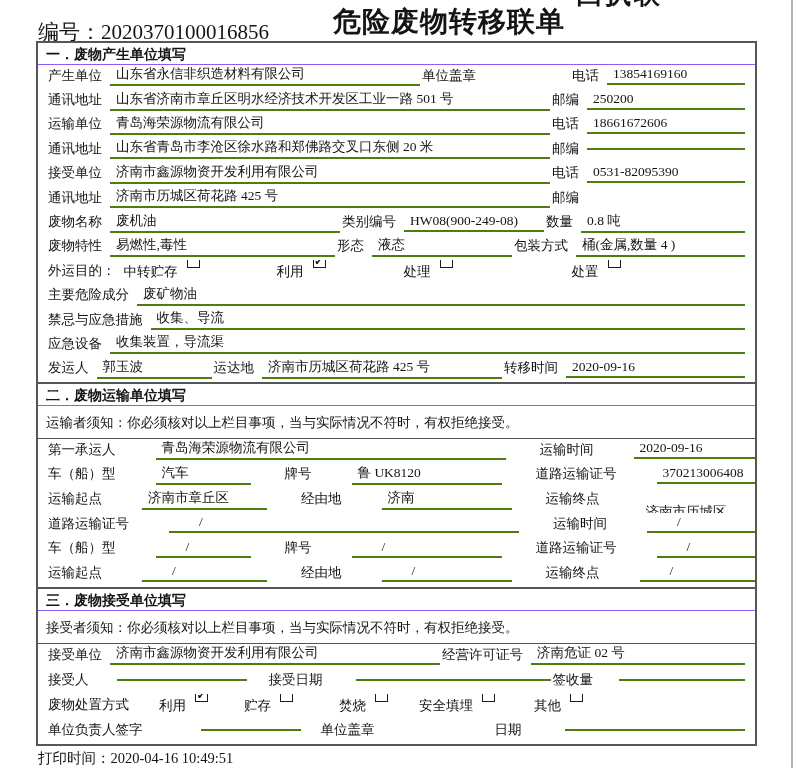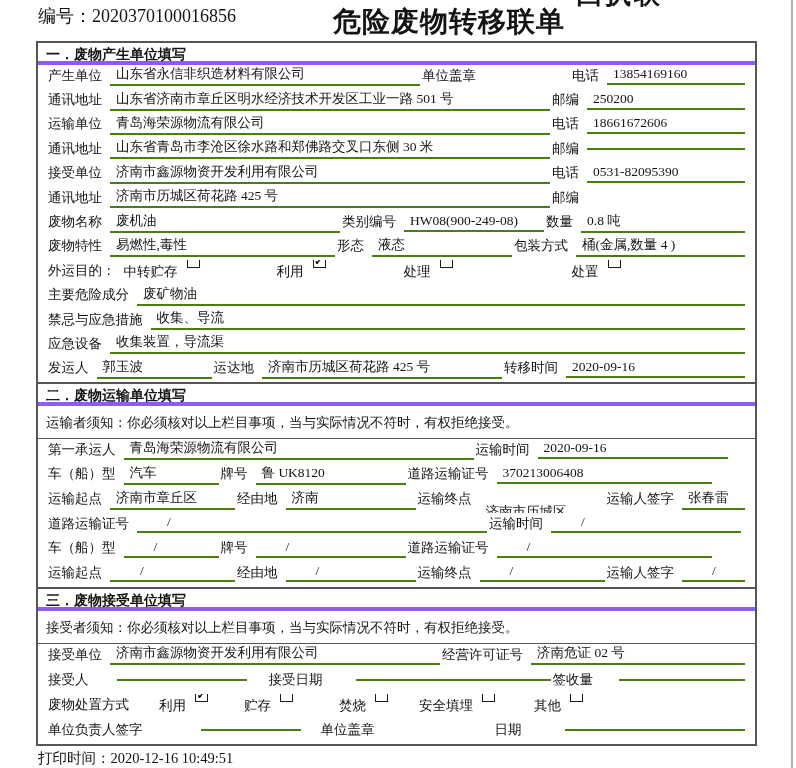--- a/index.html
+++ b/index.html
@@ -1,34 +1,34 @@
 <!DOCTYPE html>
 <html><head>
 <meta charset="utf-8">
 <style>
   html,body{margin:0;padding:0;}
   body{background:#e8e8e8;}
   .page{position:relative;width:796px;height:768px;background:#ffffff;overflow:hidden;
         font-family:"Liberation Serif","DejaVu Serif",serif;color:#141414;font-size:13.5px;}
   
-  .serial{position:absolute;left:38px;top:4px;font-size:18px;white-space:nowrap;}
+  .serial{position:absolute;left:38px;top:18px;font-size:21px;white-space:nowrap;}
   .doc-title{position:absolute;left:333px;top:3px;font-size:28px;font-weight:bold;letter-spacing:1px;white-space:nowrap;}
   .stamp-clip{position:absolute;left:576px;top:0;width:84px;height:9px;overflow:hidden;}
   .stamp-clip span{display:block;font-size:26px;font-weight:bold;letter-spacing:3px;line-height:26px;transform:translateY(-18px);white-space:nowrap;}
   
   .form{position:absolute;left:36px;top:41px;width:721px;box-sizing:border-box;
         border:2px solid #565656;background:#fff;}
   .sec{border-top:2px solid #565656;}
   .sec.first{border-top:none;}
   .sec-header{height:22px;box-sizing:border-box;padding:3px 8px 2px;font-weight:bold;font-size:14px;
-              border-bottom:4px solid #8b5cf6;line-height:17px;}
+              border-bottom:1px solid #8b5cf6;line-height:17px;}
   .notice{height:33px;box-sizing:border-box;padding:8px 8px 0;border-bottom:1px solid #565656;font-size:13.5px;}
   .row{display:flex;align-items:center;box-sizing:border-box;padding:0 8px 3px;overflow:hidden;}
   .sec1 .row{height:24.4px;}
-  .sec2 .row{height:24.6px;}
+  .sec2 .row{height:24.6px;gap:32px;}
   .sec3 .row{height:25px;}
   .lab{white-space:nowrap;flex:0 0 auto;padding:0 8px 0 2px;}
   .val{border-bottom:2px solid #4d7c0f;white-space:nowrap;overflow:hidden;box-sizing:border-box;
        padding:0 4px 1px 6px;flex:0 0 auto;}
   .val.grow{flex:1 1 auto;min-width:0;margin-right:2px;}
   .val.slash{padding-left:30px;}
   .gapc{flex:0 0 auto;}
   .chk{display:flex;align-items:center;flex:0 0 auto;align-self:flex-end;padding-bottom:1px;}
   .chk .chk-t{white-space:nowrap;margin-top:21px;}
   .chk .box{width:11px;height:11px;border:1.5px solid #1a1a1a;margin-left:9px;display:flex;
@@ -70,21 +70,21 @@
             <span class="val grow">250200</span>
           </div>
           <div class="row">
             <span class="lab">运输单位</span>
             <span class="val" style="flex: 0 0 440px; width: 440px;">青岛海荣源物流有限公司</span>
             <span class="lab">电话</span>
             <span class="val grow">18661672606</span>
           </div>
           <div class="row">
             <span class="lab">通讯地址</span>
-            <span class="val" style="flex: 0 0 440px; width: 440px;">山东省青岛市李沧区徐水路和郑佛路交叉口东侧 30 米</span>
+            <span class="val" style="flex: 0 0 440px; width: 440px;">山东省青岛市李沧区徐水路和郑佛路交叉口东侧 20 米</span>
             <span class="lab">邮编</span>
             <span class="val grow"></span>
           </div>
           <div class="row">
             <span class="lab">接受单位</span>
             <span class="val" style="flex: 0 0 440px; width: 440px;">济南市鑫源物资开发利用有限公司</span>
             <span class="lab">电话</span>
             <span class="val grow">0531-82095390</span>
           </div>
           <div class="row">
@@ -260,18 +260,18 @@
             <span class="gapc" style="flex: 0 0 110px; width: 110px;"></span>
             <span class="lab">日期</span>
             <span class="gapc" style="flex: 0 0 35px; width: 35px;"></span>
             <span class="val grow"></span>
           </div>
         </div>
     </section>
   </div>
 
   <div class="print-line">
-    <span>打印时间：</span><span>2020-12-16 10:49:51</span>
+    <span>打印时间：</span><span>2020-04-16 10:49:51</span>
   </div>
 
   <div class="page-edge"></div>
 
 </div>
 
 </body></html>

